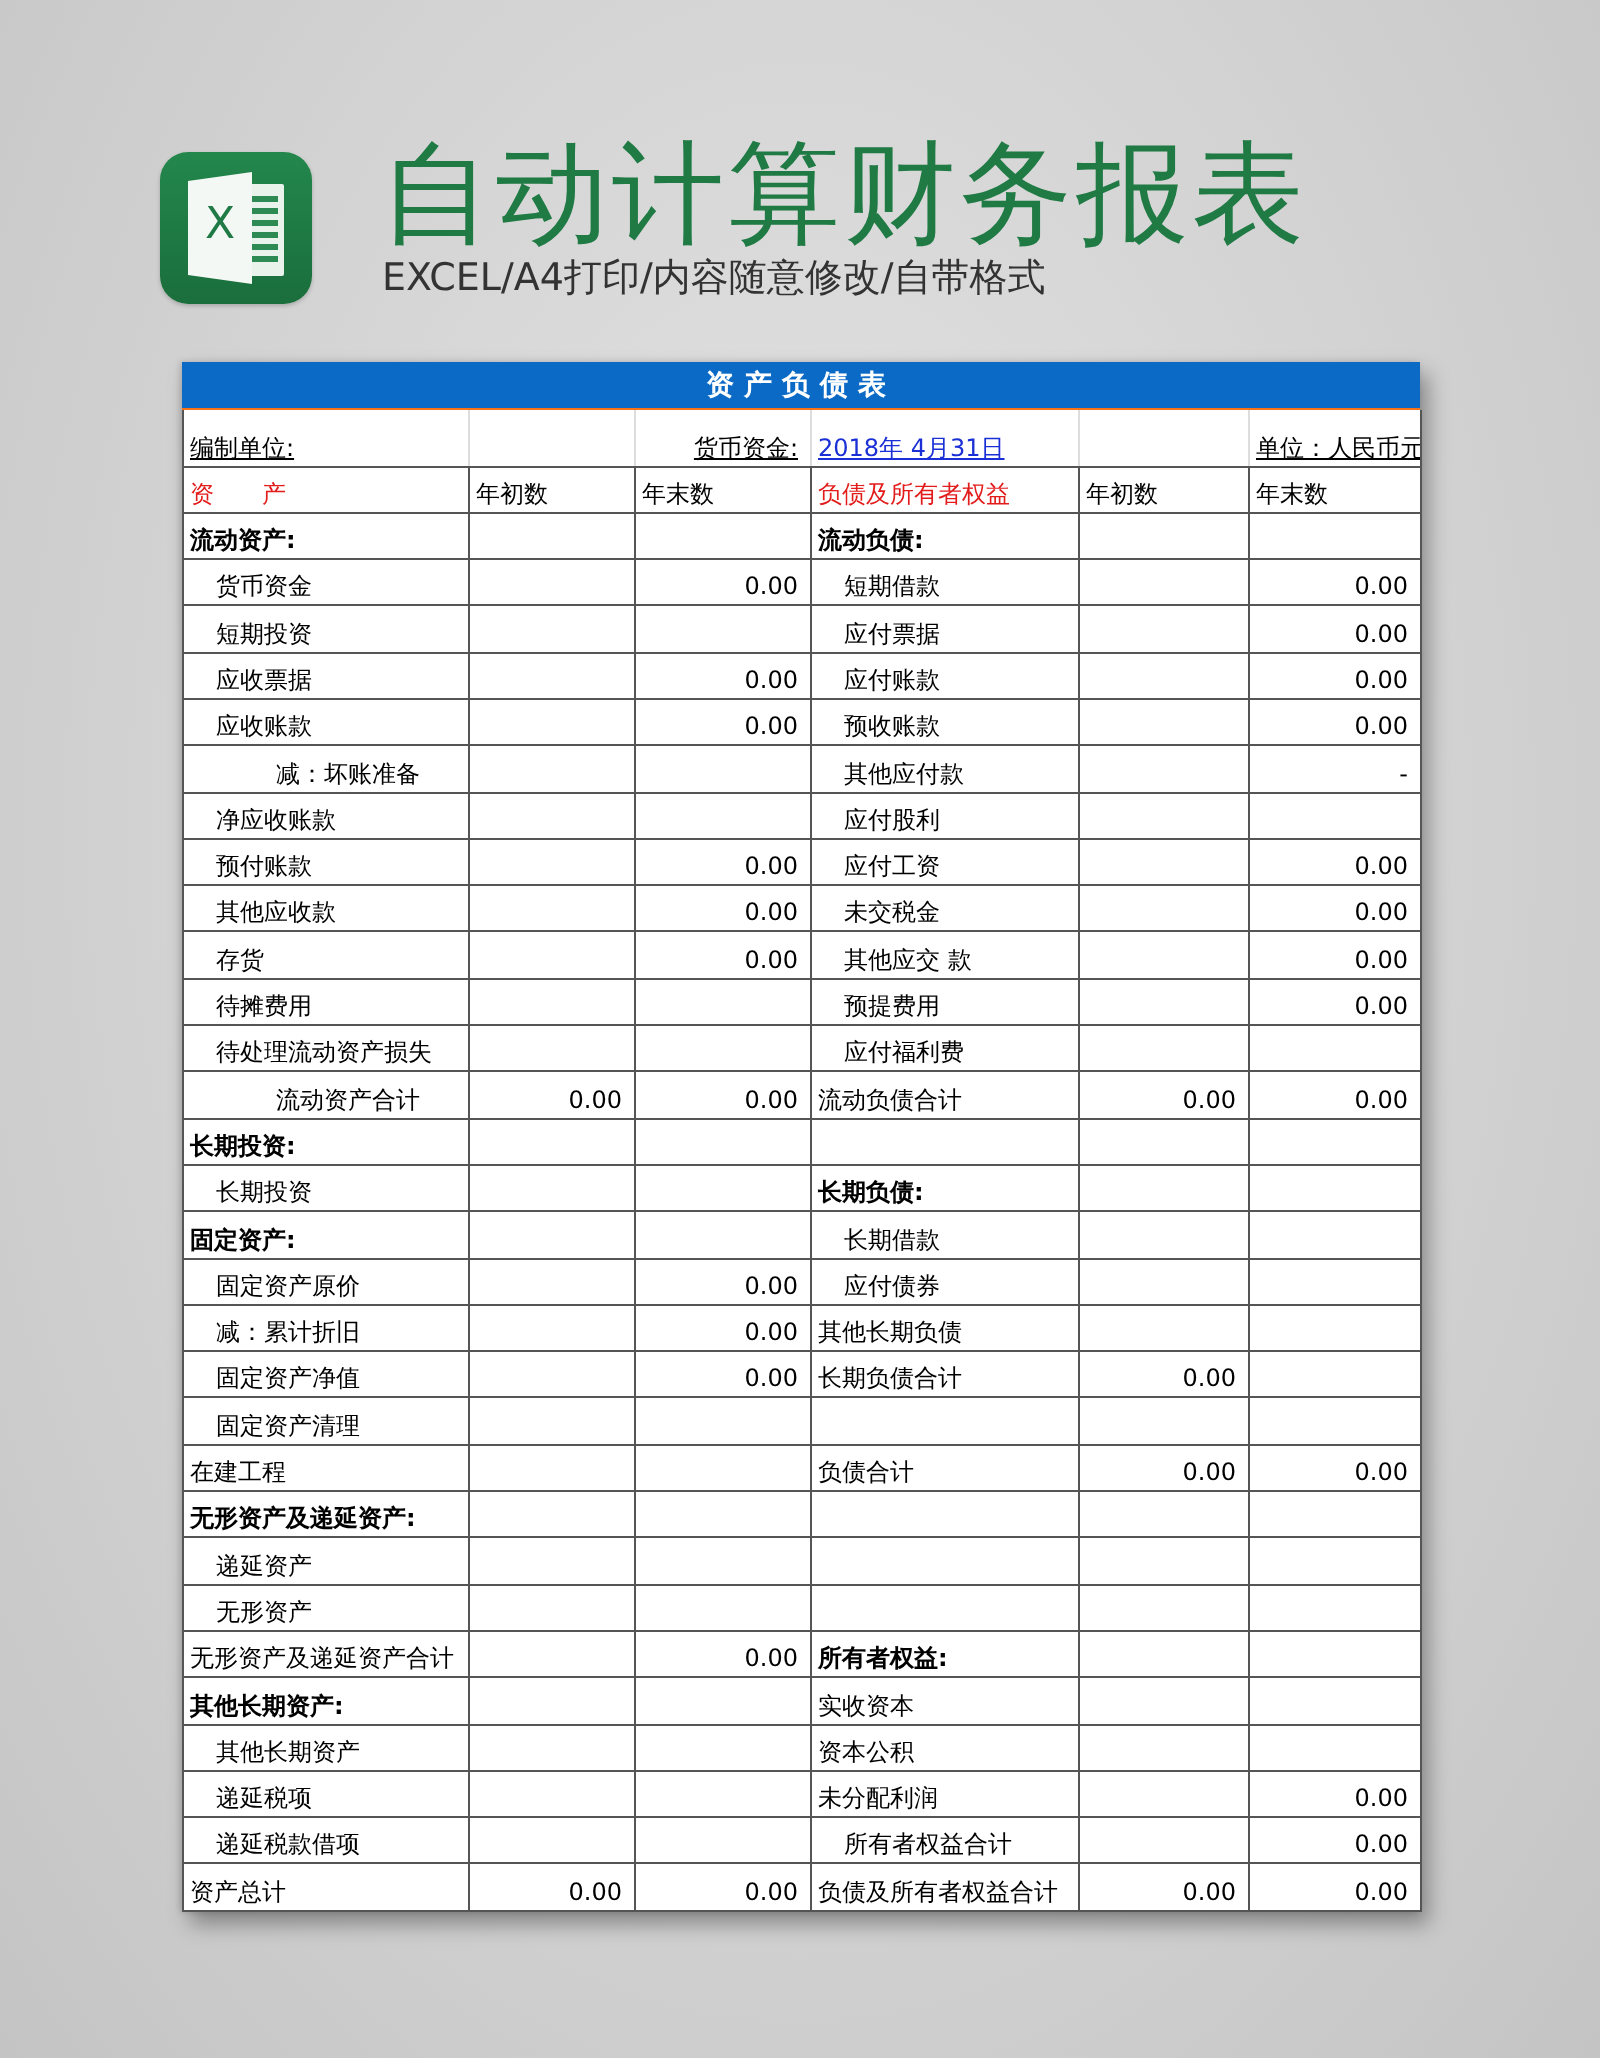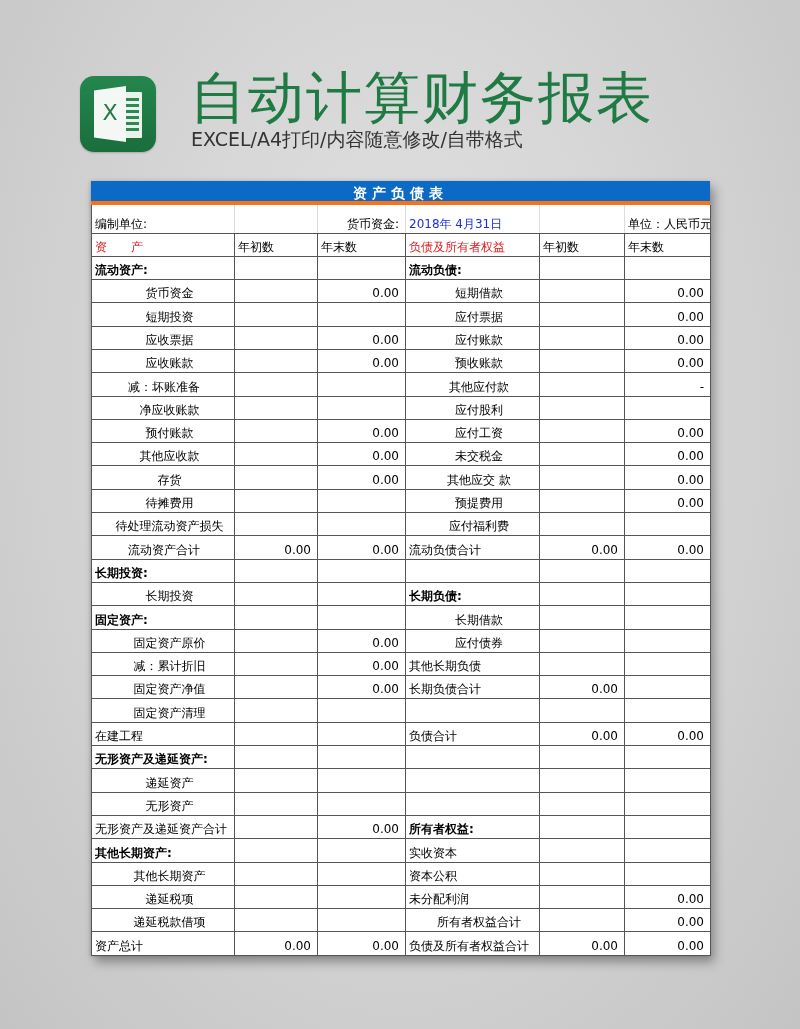--- a/index.html
+++ b/index.html
@@ -37,35 +37,35 @@
     font-family: "DejaVu Sans", sans-serif; line-height: 24px;
   }
   .sheet {
     position: absolute; left: 91px; top: 181px; width: 619px;
     background: #fff;
     box-shadow: 4px 6px 10px rgba(0,0,0,0.35), -1px 0 3px rgba(0,0,0,0.15);
   }
   .sheet-title {
     height: 24px; background: #0a6ac5; color: #fff; text-align: center;
     font-size: 14px; font-weight: bold; line-height: 24px; letter-spacing: 5px;
-    border-bottom: 4px solid #f97316;
+    border-bottom: 1px solid #f97316;
   }
   table { border-collapse: collapse; table-layout: fixed; width: 619px; font-size: 12px; color: #000; }
   td {
     border: 1px solid #555; height: 23.3px; padding: 0 3px; white-space: nowrap; overflow: hidden;
     line-height: 14px; vertical-align: bottom; padding-bottom: 2px;
   }
   td.num { text-align: right; padding-right: 6px; }
   td.center { text-align: left; }
   td.red { color: #e21b1b; }
   td.blue { color: #1a2fd6; }
   td.bold { font-weight: bold; }
-  td.ind1 { padding-left: 16px; text-align: center; }
-  td.ind2 { padding-left: 36px; }
-  tr.meta td { border-left-color: #ddd; border-right-color: #ddd; border-top: none; height: 28px; }
+  td.ind1 { padding-left: 16px; }
+  td.ind2 { padding-left: 46px; }
+  tr.meta td { border-left-color: #ddd; border-right-color: #ddd; border-top: none; height: 28px; text-decoration: underline; }
   tr.meta td:first-child { border-left-color: #555; }
   tr.meta td:last-child { border-right-color: #555; }
 </style>
 </head>
 <body>
 
 <div class="banner">
   <div class="xl-icon">
     <div class="xl-sheet">
       <div class="row" style="top:6px"></div>

